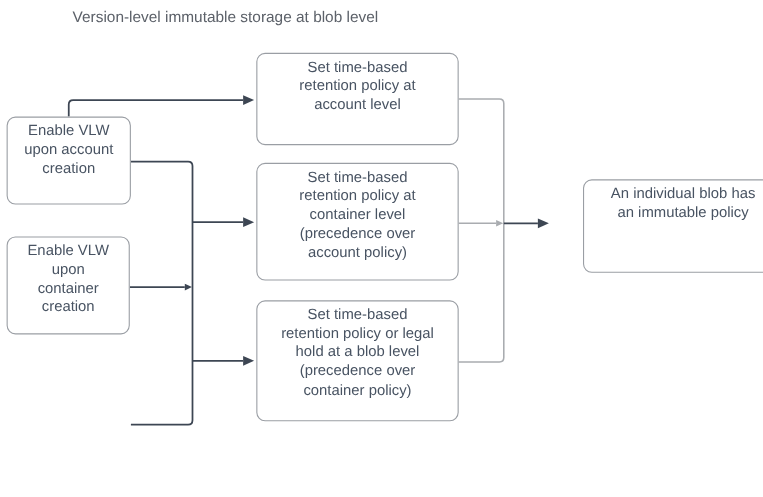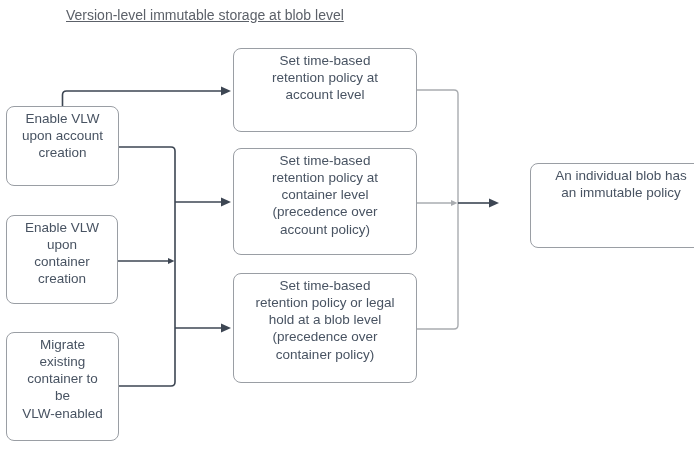--- a/index.html
+++ b/index.html
@@ -23,21 +23,20 @@
     background:var(--background);
     overflow:hidden;
   }
   .title{
     position:absolute;
     left:66px;
     top:7px;
     font-size:14px;
     color:var(--title-text);
     white-space:nowrap;
-    text-decoration:underline;
   }
   .connector-layer{
     position:absolute;
     left:0;top:0;
     width:694px;height:452px;
   }
   .connector-layer path{fill:none;stroke-linecap:butt;}
   .line-dark{stroke:var(--connector-dark);stroke-width:1.6;}
   .line-gray{stroke:var(--connector-gray);stroke-width:1.4;}
   .ah-dark{fill:var(--connector-dark);stroke:none;}
@@ -102,27 +101,20 @@
     <span class="lbl">Enable VLW
 upon account
 creation</span>
   </div>
   <div class="node n-b2">
     <span class="lbl">Enable VLW
 upon
 container
 creation</span>
   </div>
-  <div class="node n-b3">
-    <span class="lbl">Migrate
-existing
-container to
-be
-VLW-enabled</span>
-  </div>
   <div class="node n-m1">
     <span class="lbl">Set time-based
 retention policy at
 account level</span>
   </div>
   <div class="node n-m2">
     <span class="lbl">Set time-based
 retention policy at
 container level
 (precedence over

